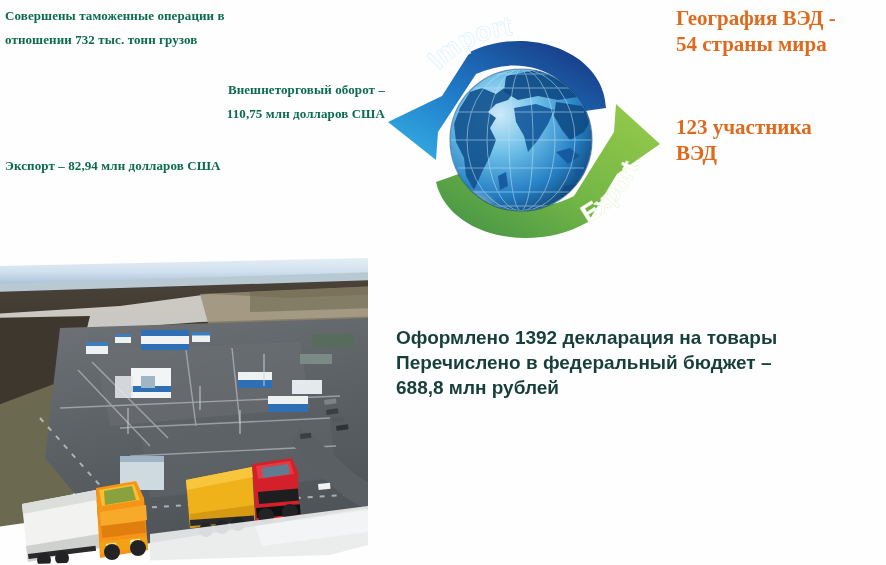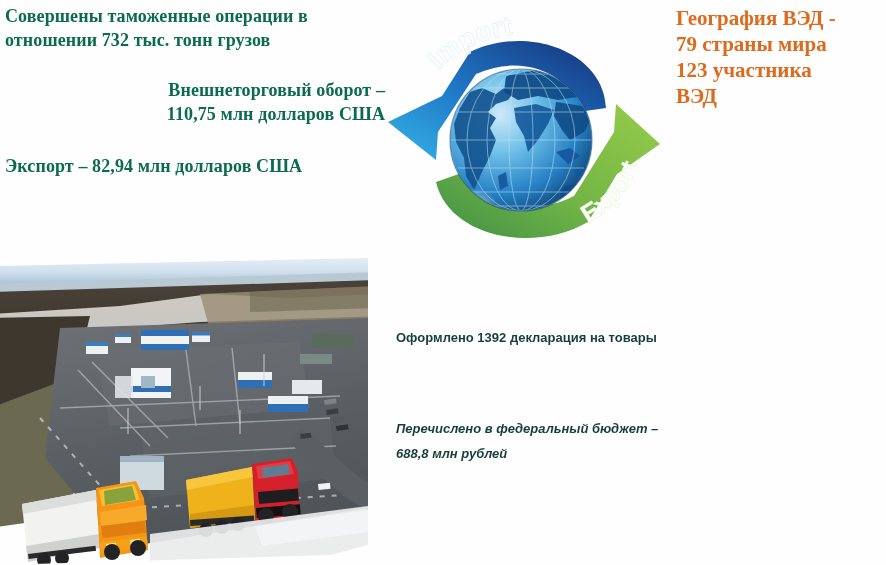--- a/index.html
+++ b/index.html
@@ -18,21 +18,21 @@
 
   
   .stats-green{
     position:absolute;
     left:5px; top:4px;
     width:380px;
   }
   .stat-line{
     font-family:"Liberation Serif", serif;
     font-weight:bold;
-    font-size:18px;
+    font-size:13px;
     line-height:24px;
     color:#0b6b4f;
     letter-spacing:.1px;
     white-space:pre-line;
   }
   .stat-line.l1{margin-top:0;}
   .stat-line.l2{margin-top:26px;text-align:right;}
   .stat-line.l3{margin-top:28px;}
   .stat-line.l4{margin-top:28px;}
 
@@ -43,37 +43,37 @@
     width:208px;
   }
   .orange-line{
     font-family:"Liberation Serif", serif;
     font-weight:bold;
     font-size:21px;
     line-height:26px;
     color:#dd6a1d;
     white-space:pre-line;
   }
-  .orange-line.o2{}
+  .orange-line.o2{margin-top:57px;}
 
   
   .stats-teal{
     position:absolute;
     left:396px; top:325px;
     width:480px;
   }
   .teal-line{
     font-family:"Liberation Sans", sans-serif;
     font-weight:bold;
-    font-size:13px;
+    font-size:19px;
     line-height:25px;
     color:#173f39;
     white-space:pre-line;
   }
-  .teal-line.t2{margin-top:66px;font-style:italic;}
+  .teal-line.t2{}
 
   
   #globe-graphic{
     position:absolute;
     left:378px; top:0px;
     width:290px; height:262px;
   }
   #globe-graphic svg{display:block;}
 
   
@@ -93,21 +93,21 @@
   <div class="stats-green">
     <div class="stat-line l1">Совершены таможенные операции в
 отношении 732 тыс. тонн грузов</div>
     <div class="stat-line l2">Внешнеторговый оборот –
 110,75 млн долларов США</div>
     <div class="stat-line l4">Экспорт – 82,94 млн долларов США</div>
   </div>
 
   <div class="stats-orange">
     <div class="orange-line o1">География ВЭД -
-79 страны мира</div>
+54 страны мира</div>
     <div class="orange-line o2">123 участника
 ВЭД</div>
   </div>
 
   <div class="stats-teal">
     <div class="teal-line t1">Оформлено 1392 декларация на товары</div>
     <div class="teal-line t2">Перечислено в федеральный бюджет –
 688,8 млн рублей</div>
   </div>
 

